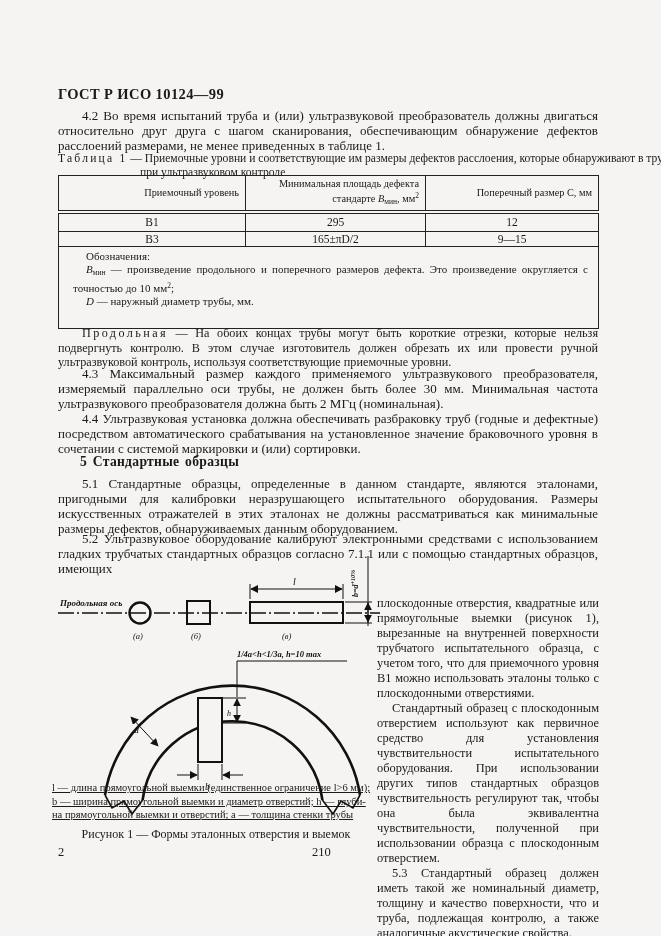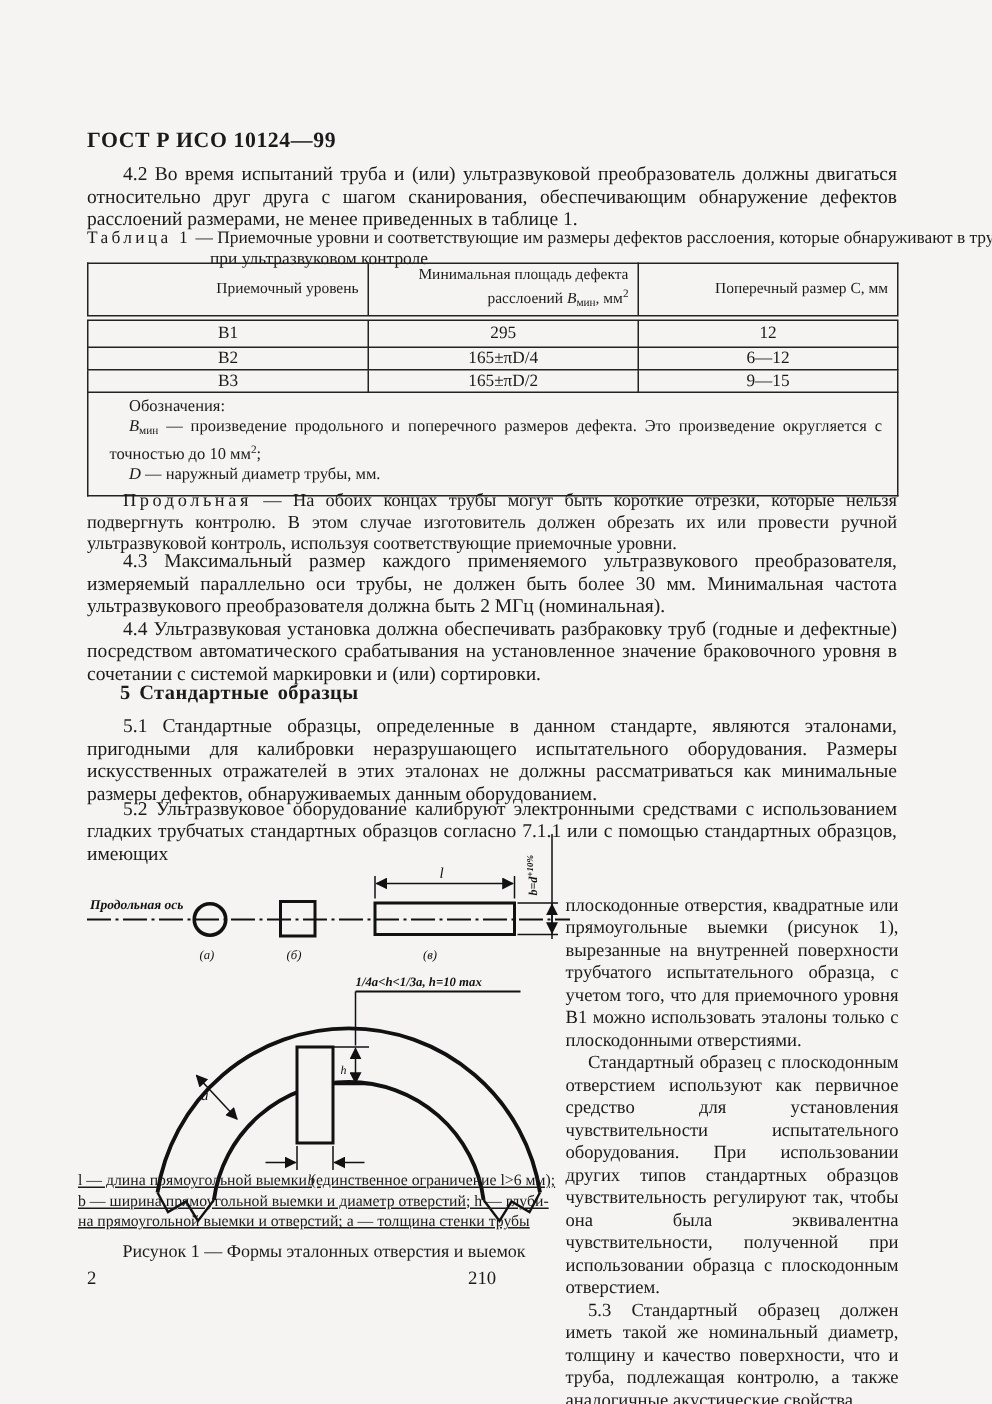--- a/index.html
+++ b/index.html
@@ -15,21 +15,21 @@
   .para{width:540px;font-size:13px;line-height:15.1px;text-align:justify;}
   .ind{text-indent:24px;}
   .doc-header{font-size:14.5px;font-weight:bold;letter-spacing:0.4px;}
   .tbl-title{width:540px;font-size:11.6px;line-height:14px;padding-left:82px;text-indent:-82px;text-align:left;}
   .sp-label{letter-spacing:2.2px;}
   table.t1{border-collapse:collapse;width:540px;table-layout:fixed;}
   table.t1 td,table.t1 th{border:1px solid #222;font-weight:normal;}
   table.t1 th{font-size:10.3px;line-height:12px;text-align:right;vertical-align:middle;
     border-bottom:4px double #222;padding:2px 6px;}
   table.t1 td.c{font-size:11.5px;text-align:center;vertical-align:middle;padding:0;}
-  table.t1 td.notes{font-size:11px;line-height:13.2px;text-align:justify;padding:3px 10px 7px 14px;}
+  table.t1 td.notes{font-size:11px;line-height:13.2px;text-align:justify;padding:3px 10px 20px 14px;}
   .notes-line{text-indent:13px;}
   sub.s{font-size:7.5px;vertical-align:-2px;}
   sup.s{font-size:7.5px;vertical-align:4px;}
   .remark{width:540px;font-size:12.2px;line-height:14.6px;text-align:justify;}
   .rem-label{letter-spacing:2.4px;}
   .sec-head{font-size:13.6px;font-weight:bold;padding-left:22px;letter-spacing:0.3px;word-spacing:2px;}
   .rcol{width:222px;font-size:12.4px;line-height:15px;text-align:justify;}
   .rcol p{margin:0;}
   .rcol p.pind{text-indent:15px;}
   .legend{width:334px;font-size:10.5px;line-height:13.6px;text-align:justify;font-style:italic;text-decoration:underline;}
@@ -54,33 +54,28 @@
   <colgroup>
       <col style="width:187px">
       <col style="width:180px">
       <col style="width:173px">
     </colgroup>
   <tbody>
       <tr style="height:27px;">
     <th>Приемочный уровень</th>
     <th>
       <span>Минимальная площадь дефекта</span><br>
-      <span>расслоений </span><i>В</i><sub class="s">мин</sub><span>, мм</span><sup class="s">2</sup>
+      <span>стандарте </span><i>В</i><sub class="s">мин</sub><span>, мм</span><sup class="s">2</sup>
     </th>
     <th>Поперечный размер С, мм</th>
   </tr>
   <tr style="height:19px;">
     <td class="c">В1</td>
     <td class="c">295</td>
     <td class="c">12</td>
-  </tr>
-  <tr style="height:15px;">
-    <td class="c">В2</td>
-    <td class="c">165±πD/4</td>
-    <td class="c">6—12</td>
   </tr>
   <tr style="height:15px;">
     <td class="c">В3</td>
     <td class="c">165±πD/2</td>
     <td class="c">9—15</td>
   </tr>
   <tr>
     <td class="notes" colspan="3">
       <div class="notes-line">Обозначения:</div>
       <div class="notes-line">

